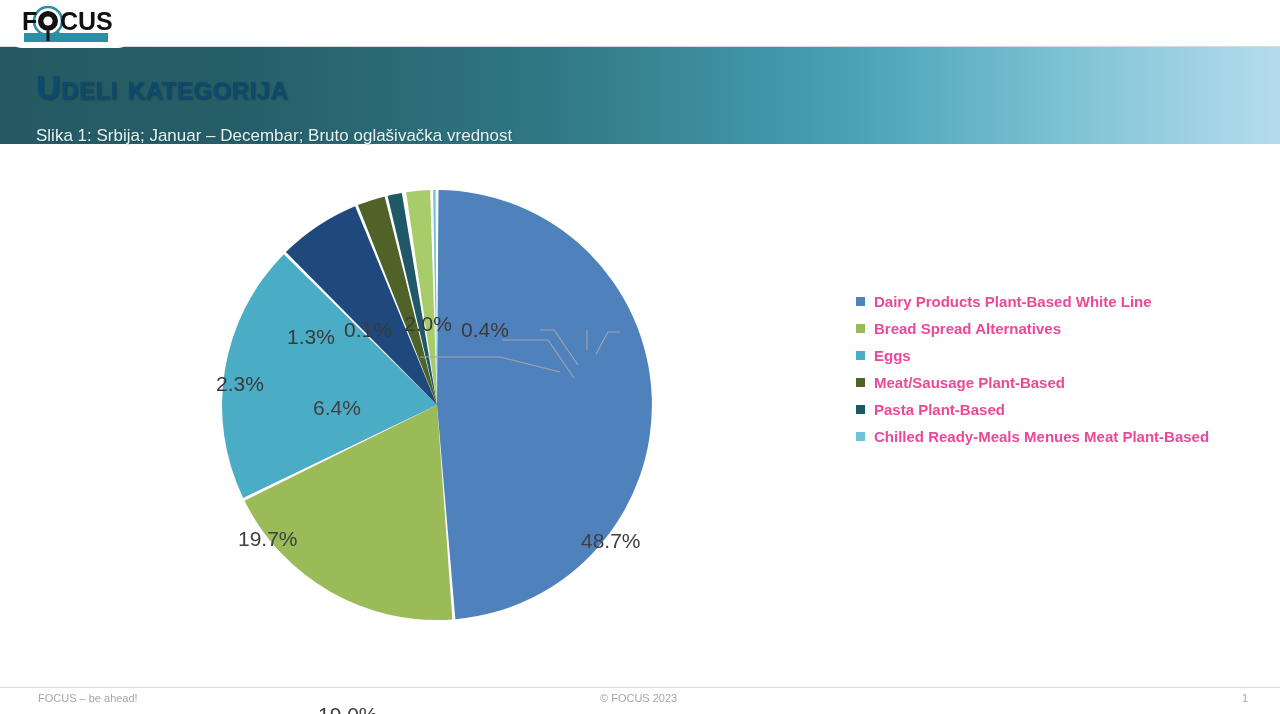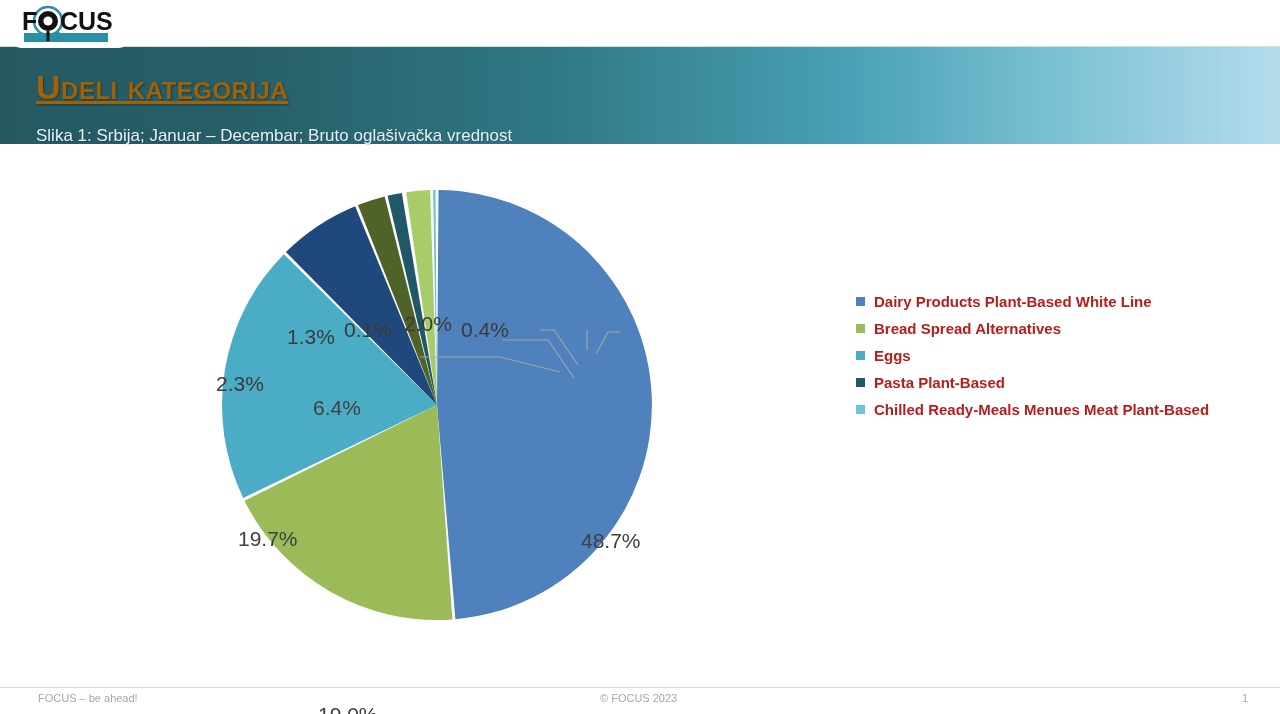--- a/index.html
+++ b/index.html
@@ -27,25 +27,24 @@
   #logo-plate{
     position:absolute;left:10px;top:0px;width:120px;height:48px;
     background:#ffffff;border-bottom-left-radius:12px;border-bottom-right-radius:12px;
     z-index:6;
   }
   #logo{
     position:absolute;left:18px;top:4px;width:108px;height:42px;z-index:7;
   }
   #title{
     position:absolute;left:36px;top:68px;
-    font-size:34px;font-weight:bold;color:#a16207;letter-spacing:.5px;
+    font-size:34px;font-weight:bold;color:#0c4a6e;letter-spacing:.5px;
     text-shadow:1px 1px 2px rgba(0,0,0,.35);
     white-space:nowrap;
     font-variant:small-caps;
-    text-decoration:underline;
   }
   #subtitle{
     position:absolute;left:36px;top:114px;
     font-size:17px;color:#e6f2f5;white-space:nowrap;
     text-shadow:1px 1px 1px rgba(0,0,0,.2);
     margin-top:12px;
   }
 
   
   #chart-area{position:absolute;left:0;top:150px;width:1280px;height:530px;}
@@ -63,21 +62,21 @@
   #legend{
     position:absolute;left:856px;top:288px;width:420px;
   }
   .legend-row{
     display:flex;align-items:center;height:27px;
   }
   .legend-swatch{
     width:9px;height:9px;margin-right:9px;flex:0 0 auto;
   }
   .legend-label{
-    font-size:15px;font-weight:bold;color:#b91c1c;white-space:nowrap;
+    font-size:15px;font-weight:bold;color:#ec4899;white-space:nowrap;
     font-family:"Liberation Sans", sans-serif;
   }
 
   
   #footer{position:absolute;left:0;top:688px;width:1280px;height:26px;}
   .foot{
     position:absolute;top:4px;font-size:11px;color:#a6a6a6;
     font-family:"Liberation Sans", sans-serif;
   }
   #foot-left{left:38px;}
@@ -153,20 +152,24 @@
       </div>
       <div class="legend-row">
         <span class="legend-swatch" style="background: rgb(155, 187, 89);"></span>
         <span class="legend-label">Bread Spread Alternatives</span>
       </div>
       <div class="legend-row">
         <span class="legend-swatch" style="background: rgb(75, 172, 198);"></span>
         <span class="legend-label">Eggs</span>
       </div>
       <div class="legend-row">
+        <span class="legend-swatch" style="background: rgb(79, 98, 40);"></span>
+        <span class="legend-label">Meat/Sausage Plant-Based</span>
+      </div>
+      <div class="legend-row">
         <span class="legend-swatch" style="background: rgb(32, 88, 103);"></span>
         <span class="legend-label">Pasta Plant-Based</span>
       </div>
       <div class="legend-row">
         <span class="legend-swatch" style="background: rgb(107, 196, 217);"></span>
         <span class="legend-label">Chilled Ready-Meals Menues Meat Plant-Based</span>
       </div>
     </div>
 
   <div class="rule" id="rule-bottom"></div>

